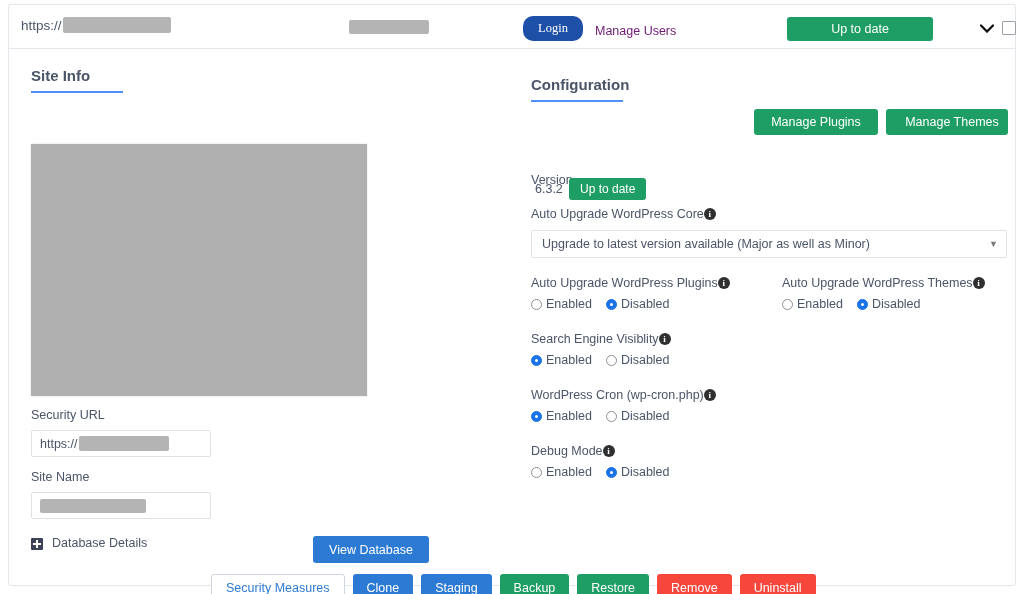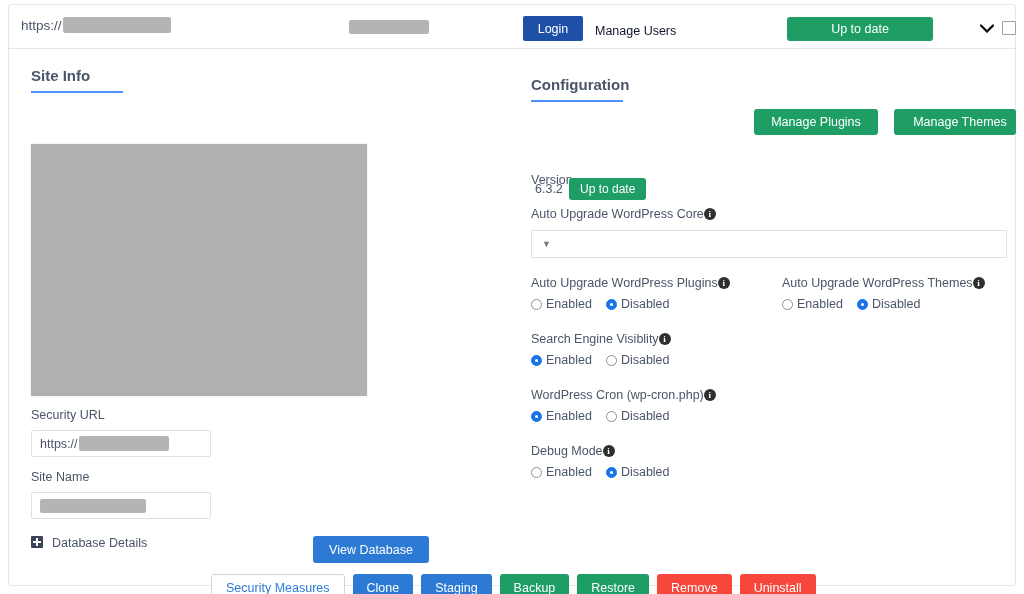--- a/index.html
+++ b/index.html
@@ -39,27 +39,27 @@
     border-radius: 2px;
     display: inline-block;
   }
   .r-url { width: 108px; height: 16px; margin-left: 1px; }
   .r-mid { position: absolute; left: 340px; top: 15px; width: 80px; height: 14px; }
 
   .login-btn {
     position: absolute; left: 514px; top: 11px;
     width: 60px; height: 25px;
     background: #1e50a8;
-    color: #fff; border: none; border-radius: 2px;
-    font-size: 12.5px; font-family: Liberation Sans, sans-serif;
+    color: #fff; border: none; border-radius: 10px;
+    font-size: 12.5px; font-family: Liberation Serif, serif;
     cursor: pointer;
   }
   .manage-users {
     position: absolute; left: 586px; top: 19px;
-    font-size: 12.5px; color: #0f172a;
+    font-size: 12.5px; color: #701a75;
     text-decoration: none; cursor: pointer;
   }
   .uptodate-top {
     position: absolute; left: 778px; top: 12px;
     width: 146px; height: 24px;
     background: #1e9e64; color: #fff;
     border: none; border-radius: 3px;
     font-size: 12.5px; font-family: inherit;
     cursor: pointer;
   }
@@ -117,21 +117,21 @@
     width: 180px; height: 27px;
     border: 1px solid #dfe1e5; border-radius: 2px;
     background: #fff;
     display: flex; align-items: center;
     padding-left: 8px; cursor: text;
   }
   .inp-name .redact { width: 106px; height: 14px; }
 
   .dbdetails {
     position: absolute; left: 10px; top: 487px;
-    display: flex; align-items: flex-start; gap: 9px;
+    display: flex; align-items: flex-end; gap: 9px;
     cursor: pointer;
   }
   .plus-box {
     width: 12px; height: 12px;
     background: #3c4257; border-radius: 1px;
     position: relative;
   }
   .plus-box::before, .plus-box::after {
     content: ""; position: absolute; background: #fff;
   }
@@ -169,21 +169,21 @@
   
   .right { position: absolute; left: 512px; top: 0; width: 496px; }
   .config-tab { position: absolute; left: 10px; top: 18px; width: 92px; margin-top: 9px; }
   .mp-btn, .mt-btn {
     position: absolute; top: 60px;
     height: 26px; background: #1e9e64; color: #fff;
     border: none; border-radius: 3px;
     font-size: 12.5px; font-family: inherit; cursor: pointer;
   }
   .mp-btn { left: 233px; width: 124px; }
-  .mt-btn { left: 373px; width: 122px; padding-left: 16px; }
+  .mt-btn { left: 365px; width: 122px; padding-left: 16px; }
 
   .ver-lbl { position: absolute; left: 10px; top: 108px; font-size: 12.5px; color: #4a5568; margin-top: 16px; }
   .ver-num { position: absolute; left: 14px; top: 133px; font-size: 12.5px; color: #4a5568; }
   .ver-badge {
     position: absolute; left: 48px; top: 129px;
     height: 22px; padding: 0 11px;
     background: #1e9e64; color: #fff;
     border: none; border-radius: 3px;
     font-size: 12px; font-family: inherit;
     display: flex; align-items: center; cursor: pointer;
@@ -328,20 +328,21 @@
       <div class="ver-lbl">Version</div>
       <div class="ver-num">6.3.2</div>
       <button class="ver-badge">Up to date</button>
 
       <div class="opt-lbl" style="position:absolute;left:10px;top:158px;">
         <span>Auto Upgrade WordPress Core</span>
         <span class="info-icon">i</span>
       </div>
 
       <div class="sel-core">
+        <span class="selval">Upgrade to latest version available (Major as well as Minor)</span>
         <span class="sel-arrow">▼</span>
       </div>
 
       <div class="grp g-plugins" id="grp-0">
           <div class="opt-lbl">
             <span>Auto Upgrade WordPress Plugins</span>
             <span class="info-icon">i</span>
           </div>
           <div class="radios">
             <label class="radio-opt">

